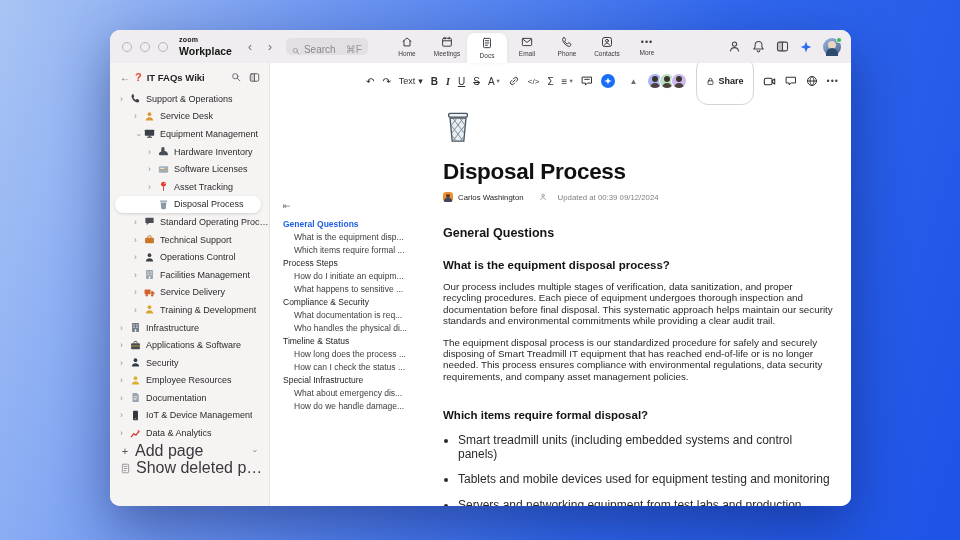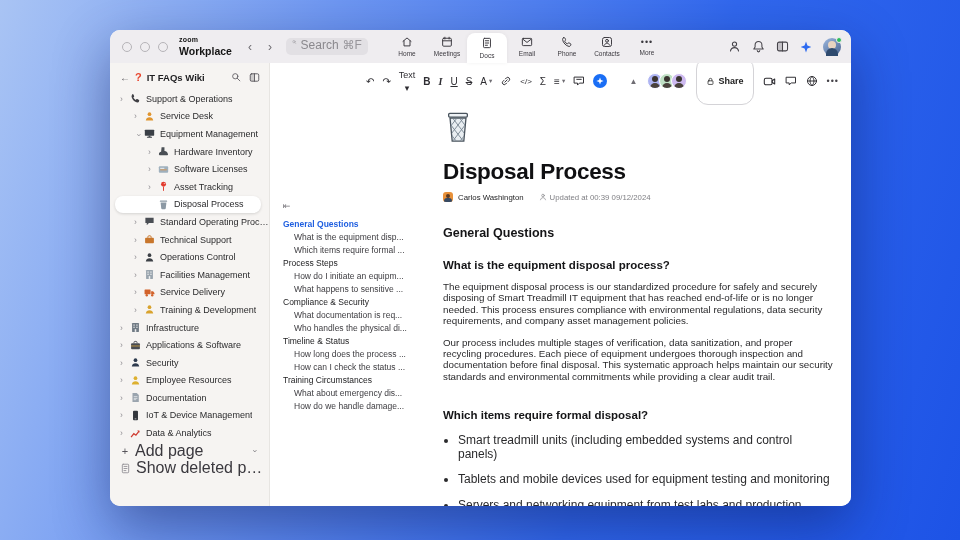--- a/index.html
+++ b/index.html
@@ -10,21 +10,21 @@
   
   .chrome{height:33px;background:#efedf0;position:relative;display:flex;align-items:center;}
   .lights{display:flex;gap:8px;margin-left:12px;}
   .light{width:10px;height:10px;border-radius:50%;border:1.5px solid #b6b4b8;box-sizing:border-box;background:transparent;}
   .brand{margin-left:11px;line-height:1;}
   .brand .btop{display:block;font-size:7px;font-weight:700;color:#141414;letter-spacing:.2px;}
   .brand .bname{display:block;font-size:10.5px;font-weight:700;color:#141414;margin-top:3px;}
   .navarr{display:flex;gap:16px;margin-left:16px;color:#6d6b70;font-size:12px;}
   .navarr span{cursor:default;}
   .searchpill{margin-left:14px;width:82px;height:17px;background:#e2e0e4;border-radius:5px;
-              display:flex;align-items:flex-start;padding:0 6px;gap:4px;color:#8a888d;font-size:12px;box-sizing:border-box;}
+              display:flex;align-items:flex-end;padding:0 6px;gap:4px;color:#8a888d;font-size:10px;box-sizing:border-box;}
   .searchpill .sc{margin-left:auto;color:#97959a;}
   .tabs{position:absolute;left:277px;top:0;height:33px;display:flex;align-items:stretch;}
   .tab{width:40px;display:flex;flex-direction:column;align-items:center;justify-content:center;gap:2.5px;
        font-size:6.5px;color:#3b393f;}
   .tab svg{color:#3b393f;}
   .tab.active{background:#fff;border-radius:8px 8px 0 0;margin-top:3px;box-shadow:0 0 4px rgba(0,0,0,.06);}
   .chromeicons{position:absolute;right:10px;top:0;height:33px;display:flex;align-items:center;gap:11px;color:#46444a;}
   .avatar{width:18px;height:18px;border-radius:50%;background:linear-gradient(145deg,#9db8e0,#44608c);position:relative;overflow:visible;}
   .avatar .head{position:absolute;left:5px;top:3px;width:8px;height:8px;border-radius:50%;background:#e8d4c0;}
   .avatar .bod{position:absolute;left:3px;top:10px;width:12px;height:8px;border-radius:6px 6px 0 0;background:#2e4a6e;}
@@ -50,21 +50,21 @@
   .plus{width:10px;min-width:10px;font-size:11px;color:#56545a;margin-right:5px;text-align:center;}
   .foot-chev{margin-left:auto;margin-right:12px;color:#77757a;font-size:8.5px;transform:rotate(90deg);}
   .muted{color:#939196;}
   
   .docarea{flex:1;background:#fff;display:flex;flex-direction:column;min-width:0;}
   .toolbar{height:28px;display:flex;align-items:center;padding:4px 12px 0 96px;gap:8px;color:#2e2d32;}
   .tb{font-size:10px;display:inline-flex;align-items:center;gap:2px;color:#2e2d32;}
   .tb.b{font-weight:800;} .tb.i{font-style:italic;font-family:"Liberation Serif",serif;font-weight:600;}
   .tb.u{text-decoration:underline;} .tb.s{text-decoration:line-through;}
   .tb .mini{font-size:6.5px;color:#6f6d73;}
-  .tb-text{font-size:9px;color:#2e2d32;display:inline-flex;align-items:center;gap:3px;flex-direction:column;}
+  .tb-text{font-size:9px;color:#2e2d32;display:inline-flex;align-items:center;gap:3px;}
   .ai-dot{width:14px;height:14px;border-radius:50%;background:#1a6ef5;display:inline-flex;align-items:center;justify-content:center;}
   .tb-right{margin-left:auto;display:flex;align-items:center;gap:9px;}
   .collapse{color:#6f6d73;font-size:8px;}
   .avstack{display:flex;}
   .mini-av{width:14px;height:14px;border-radius:50%;border:1.5px solid #fff;box-sizing:content-box;position:relative;margin-left:-4px;overflow:hidden;}
   .mini-av:first-child{margin-left:0;}
   .mini-av .h{position:absolute;left:4.2px;top:2.2px;width:6px;height:6px;border-radius:50%;background:#3a3430;}
   .mini-av .b{position:absolute;left:2px;top:8.6px;width:10.5px;height:7px;border-radius:5px 5px 0 0;background:#4a423c;}
   .share{display:inline-flex;align-items:center;gap:4px;border:1px solid #d4d3d7;border-radius:12px;
          padding:18px 9px;font-size:9px;font-weight:700;color:#222;background:#fff;}
@@ -75,21 +75,21 @@
   .toc-e.l1{padding-left:11px;color:#3d3c40;}
   .toc-e.l0{color:#232325;}
   .toc-e.active{color:#1f5fe0;font-weight:700;}
   .article{flex:1;padding:16px 46px 0 13px;min-width:0;}
   .art-inner{width:390px;}
   .doc-title{font-size:22.5px;font-weight:800;color:#101012;letter-spacing:-.3px;margin:11px 0 7px;}
   .byline{display:flex;align-items:center;gap:5px;font-size:7.8px;color:#232325;}
   .by-av{width:10px;height:10px;border-radius:3px;background:#e8913a;position:relative;overflow:hidden;}
   .by-av:after{content:"";position:absolute;left:2.8px;top:1.6px;width:4.4px;height:4.4px;border-radius:50%;background:#5b3a22;}
   .by-av:before{content:"";position:absolute;left:1.4px;top:6.4px;width:7.2px;height:4.5px;border-radius:3px 3px 0 0;background:#374a63;z-index:1;}
-  .by-upd{color:#808085;display:inline-flex;align-items:center;gap:3px;margin-left:10px;}
+  .by-upd{color:#808085;display:inline-flex;align-items:center;gap:11px;margin-left:10px;}
   .h2{font-size:12.5px;font-weight:800;color:#151517;margin:24px 0 0;}
   .h3{font-size:11.5px;font-weight:800;color:#151517;margin:19px 0 0;}
   .h3.second{margin-top:27px;}
   .para{font-size:9.8px;line-height:11.4px;color:#2a2a2c;margin:10px 0 0;}
   .blist{margin:13px 0 0;padding-left:15px;}
   .blist li{font-size:12px;color:#2a2a2c;margin-bottom:11.6px;line-height:1.15;}
   .defs{position:absolute;width:0;height:0;overflow:hidden;}
   svg.sic{fill:none;stroke:currentColor;stroke-width:1.3;stroke-linecap:round;stroke-linejoin:round;}
   svg.fic{fill:currentColor;stroke:none;}
 </style>
@@ -582,21 +582,21 @@
           <div class="toc-e l1">Which items require formal ...</div>
           <div class="toc-e l0">Process Steps</div>
           <div class="toc-e l1">How do I initiate an equipm...</div>
           <div class="toc-e l1">What happens to sensitive ...</div>
           <div class="toc-e l0">Compliance &amp; Security</div>
           <div class="toc-e l1">What documentation is req...</div>
           <div class="toc-e l1">Who handles the physical di...</div>
           <div class="toc-e l0">Timeline &amp; Status</div>
           <div class="toc-e l1">How long does the process ...</div>
           <div class="toc-e l1">How can I check the status ...</div>
-          <div class="toc-e l0">Training Circumstances</div>
+          <div class="toc-e l0">Special Infrastructure</div>
           <div class="toc-e l1">What about emergency dis...</div>
           <div class="toc-e l1">How do we handle damage...</div>
         </div>
 
         <div class="article">
           <div class="art-inner">
             <svg width="30" height="33" viewBox="0 0 32 34">
               <defs>
                   <clipPath id="tbclip">
                     <path d="M8 7.5h16l-2.2 23.5H10.2z"></path>
@@ -617,22 +617,22 @@
                 <svg class="sic" width="8" height="8" style="color:#808085">
                     <use href="#p-user"></use>
                   </svg>
                 <span>Updated at 00:39 09/12/2024</span>
               </span>
             </div>
 
             <div class="h2">General Questions</div>
 
             <div class="h3">What is the equipment disposal process?</div>
+            <p class="para">Our process includes multiple stages of verification, data sanitization, and proper recycling procedures. Each piece of equipment undergoes thorough inspection and documentation before final disposal. This systematic approach helps maintain our security standards and environmental commitments while providing a clear audit trail.</p>
             <p class="para">The equipment disposal process is our standardized procedure for safely and securely disposing of Smart Treadmill IT equipment that has reached end-of-life or is no longer needed. This process ensures compliance with environmental regulations, data security requirements, and company asset management policies.</p>
-            <p class="para">Our process includes multiple stages of verification, data sanitization, and proper recycling procedures. Each piece of equipment undergoes thorough inspection and documentation before final disposal. This systematic approach helps maintain our security standards and environmental commitments while providing a clear audit trail.</p>
 
             <div class="h3 second">Which items require formal disposal?</div>
             <ul class="blist">
               <li>Smart treadmill units (including embedded systems and control panels)</li>
               <li>Tablets and mobile devices used for equipment testing and monitoring</li>
               <li>Servers and networking equipment from test labs and production environments</li>
               <li>Workstations and laptops assigned to development and support teams</li>
             </ul>
           </div>
         </div>

